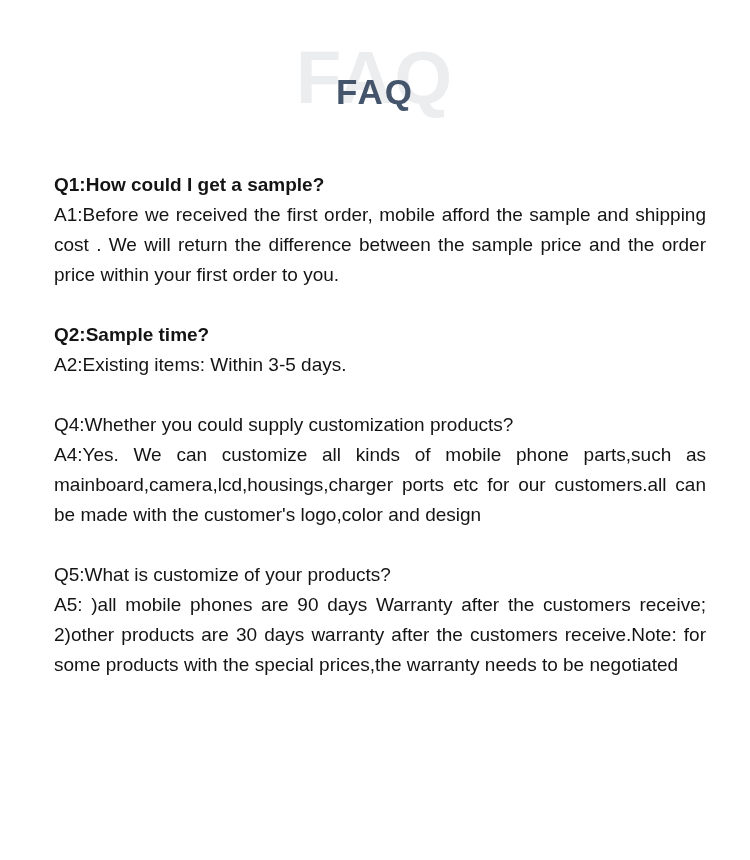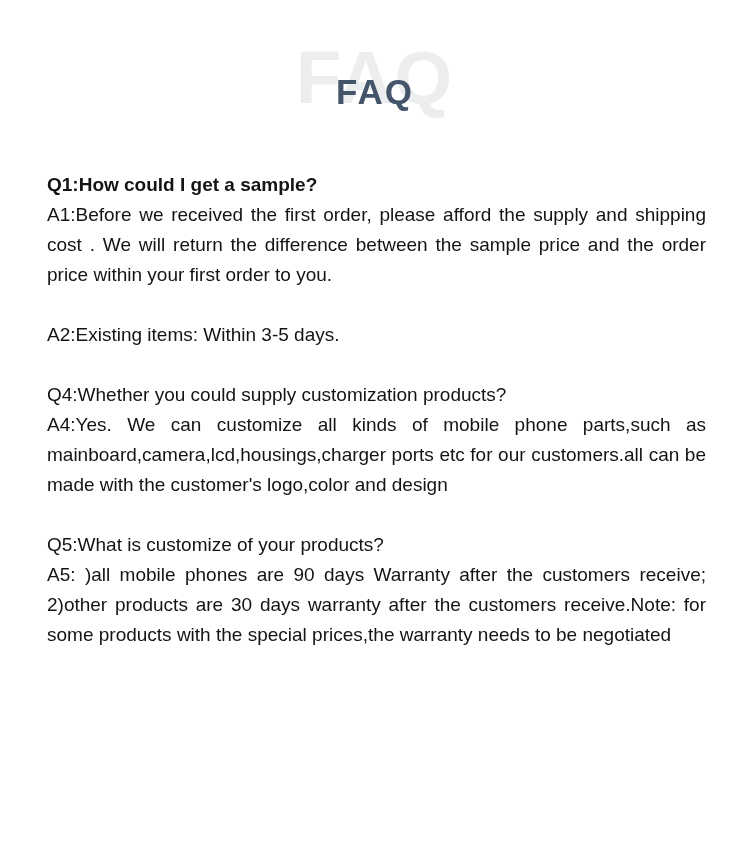--- a/index.html
+++ b/index.html
@@ -41,21 +41,21 @@
     font-weight: bold;
     line-height: 1;
     letter-spacing: 2px;
     color: #44546A;
     white-space: nowrap;
   }
   .content {
     padding: 0 44px;
   }
   .faq-section {
-    margin: 0 0 30px 3px;
+    margin: 0 0 30px 10px;
   }
   .faq-section p {
     margin: 0;
     font-size: 19px;
     line-height: 30px;
     color: #141414;
   }
   .question { text-align: left; }
   .question.bold { font-weight: bold; }
   .answer { text-align: justify; }
@@ -65,24 +65,25 @@
 
 <div class="page">
   <div class="header">
     <div class="watermark">FAQ</div>
     <div class="title">FAQ</div>
   </div>
 
   <div class="content">
     <section class="faq-section">
       <p class="question bold">Q1:How could I get a sample?</p>
-      <p class="answer">A1:Before we received the first order, please afford the supply and shipping cost . We will return the difference between the sample price and the order price within your first order to you.</p>
+      <p class="answer">A1:Before we received the first order, mobile afford the sample and shipping cost . We will return the difference between the sample price and the order price within your first order to you.</p>
     </section>
 
     <section class="faq-section">
+      <p class="question bold">Q2:Sample time?</p>
       <p class="answer">A2:Existing items: Within 3-5 days.</p>
     </section>
 
     <section class="faq-section">
     </section>
 
     <section class="faq-section">
       <p class="question">Q4:Whether you could supply customization products?</p>
       <p class="answer">A4:Yes. We can customize all kinds of mobile phone parts,such as mainboard,camera,lcd,housings,charger ports etc for our customers.all can be made with the customer's logo,color and design</p>
     </section>

